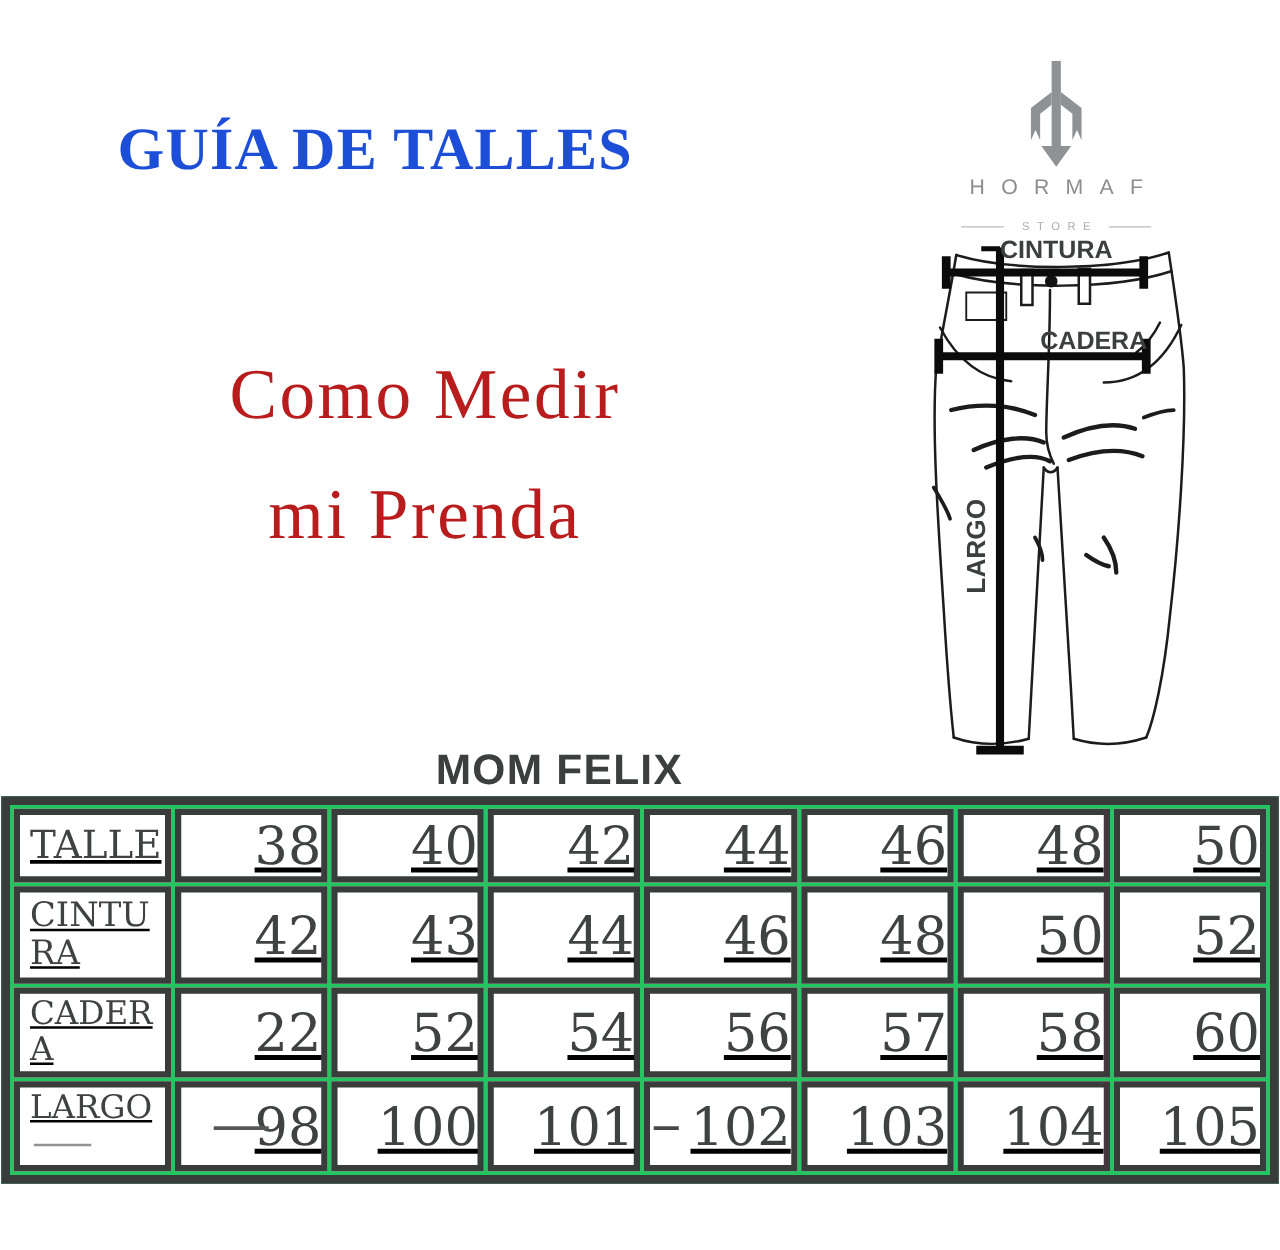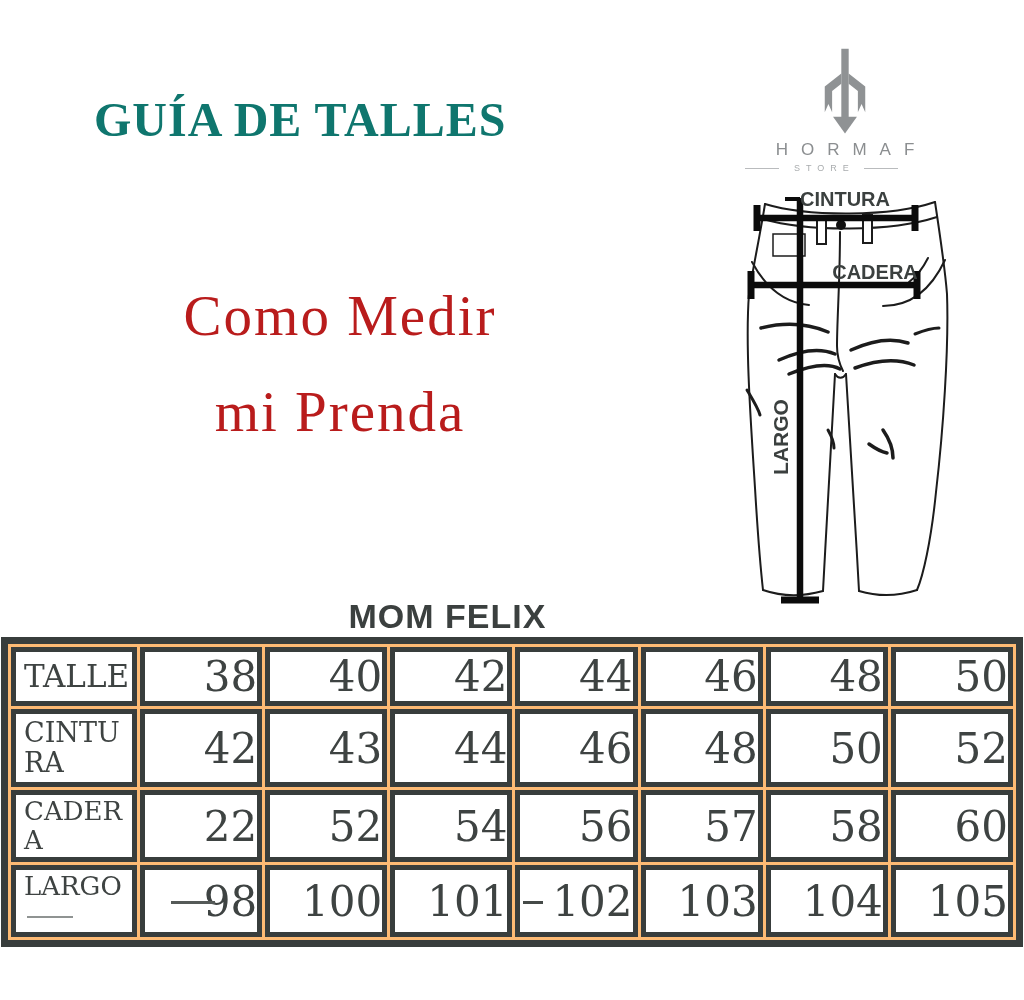--- a/index.html
+++ b/index.html
@@ -4,59 +4,59 @@
 <style>
   * { margin:0; padding:0; box-sizing:border-box; }
   html,body { width:1024px; height:1000px; background:#ffffff; overflow:hidden; position:relative;
               font-family:"Liberation Sans", sans-serif; }
 
   
   .page-title{
     position:absolute; left:94px; top:92px;
     font-family:"Liberation Serif", serif;
     font-weight:700; font-size:48px; letter-spacing:1px;
-    color:#0f766e;
+    color:#1d4ed8;
   }
 
   
   .subtitle{
     position:absolute; left:100px; top:268px; width:480px;
     text-align:center;
     font-family:"Liberation Serif", serif;
     font-weight:400; font-size:57px; letter-spacing:2px;
     color:#b91c1c; line-height:96px;
   }
 
   
   .logo{ position:absolute; left:745px; top:46px; width:200px; text-align:center; }
   .logo-mark{ display:block; margin:0 auto; }
   .brand-name{
     font-size:17px; font-weight:400; color:#8b8e90;
     letter-spacing:13px; padding-left:13px; margin-top:2px;
   }
-  .brand-tagline-row{ margin-top:3px; display:flex; align-items:center; justify-content:flex-start; gap:9px; }
+  .brand-tagline-row{ margin-top:16px; display:flex; align-items:center; justify-content:center; gap:9px; }
   .tagline-rule{ width:34px; height:1px; background:#b9bbbd; }
   .brand-tagline{ font-size:9px; color:#a9acae; letter-spacing:6px; padding-left:6px; }
 
   
   .pants-wrap{ position:absolute; left:733px; top:190px; }
   .diag-label{ font-family:"Liberation Sans", sans-serif; font-weight:bold; fill:#3b403f; }
 
   
   .product-name{
     position:absolute; left:0; top:597px; width:895px; text-align:center;
     font-weight:700; font-size:34px; letter-spacing:1px; color:#3b403f;
   }
 
   
   .table-wrap{ position:absolute; left:1px; top:637px; width:1022px; }
   table.size-table{
     width:100%; table-layout:fixed;
     border-collapse:separate; border-spacing:3px;
-    border:7px solid #383d3c; background:#fdba74;
+    border:7px solid #383d3c; background:#22c55e;text-decoration:underline;
   }
   table.size-table td{
     border:5px solid #383d3c; background:#fff;
     font-family:"DejaVu Serif", serif; color:#3e4342;
     vertical-align:middle;
   }
   tr:nth-child(1) td{ height:56px; }
   tr:nth-child(2) td{ height:78px; }
   tr:nth-child(3) td{ height:66px; }
   tr:nth-child(4) td{ height:54px; }

